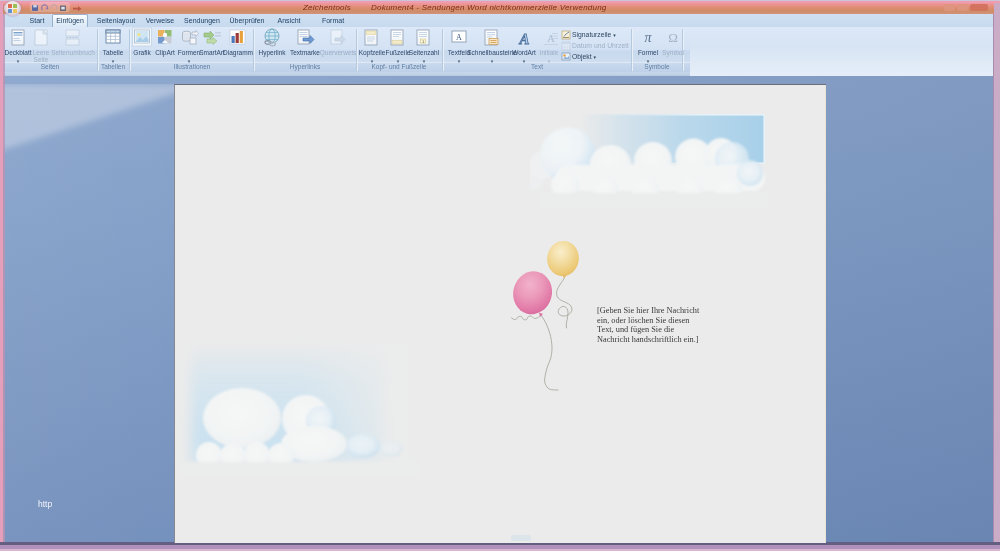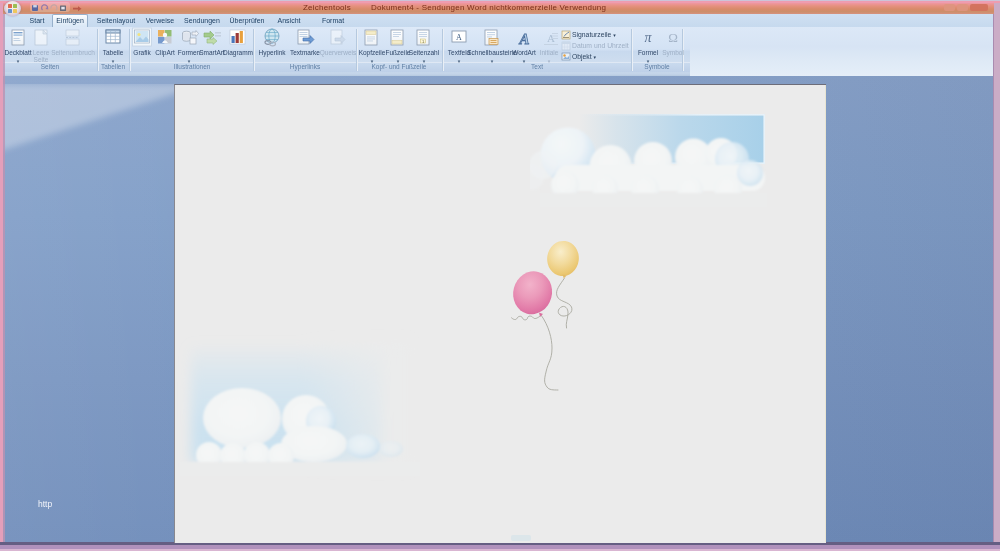--- a/index.html
+++ b/index.html
@@ -31,21 +31,21 @@
   #lborder2{left:3px;top:14px;width:2px;height:528px;background:#bb92b2;opacity:.8;z-index:30;}
   #rborder{left:994px;top:3px;width:6px;height:539px;background:#cbacc6;z-index:30;}
   #rborder2{left:993px;top:14px;width:1px;height:528px;background:#a98bb0;z-index:30;}
   
   #orb{left:4px;top:1px;width:17px;height:15px;border-radius:50%;z-index:5;
     background:radial-gradient(circle at 50% 40%,#f8f4ee 0%,#ece4e6 45%,#cabed4 75%,#b3a6c6 100%);
     box-shadow:0 0 2px rgba(120,90,120,.6);}
   .osq{position:absolute;width:4px;height:4px;border-radius:0.5px;}
   #qat{left:30px;top:2px;width:40px;height:10px;border-radius:3px;
     background:rgba(255,240,240,.25);}
-  .titletext{color:#7c2f1b;font-size:8px;line-height:8px;white-space:nowrap;letter-spacing:0.22px;}
+  .titletext{color:#7c2f1b;font-size:8px;line-height:8px;white-space:nowrap;letter-spacing:0.22px;font-style:italic;}
   #ztools{left:303px;top:4px;}
   #wintitle{left:371px;top:4px;}
   .winbtn{top:4px;height:7px;border-radius:2px;z-index:5;opacity:0.9;}
   
   .tab{position:absolute;top:14px;height:13px;color:#1f4164;font-size:7px;
        line-height:13px;text-align:center;}
   #tab-active{position:absolute;left:52px;top:14px;width:36px;height:13px;
     background:linear-gradient(to bottom,#fdfeff,#e8f1fa 50%,#d9e8f6);
     border:1px solid #97b0cb;border-bottom:none;border-radius:2px 2px 0 0;
     box-sizing:border-box;z-index:2;}
@@ -482,20 +482,21 @@
     <g transform="rotate(15 357.6 207.8)">
       <ellipse cx="357.6" cy="207.8" rx="19.3" ry="21.6" fill="url(#pinkb)"></ellipse>
     </g>
     <path d="M364,227.5 l4,1.5 l-3,2.8 z" fill="#db6f9f"></path>
     <g transform="rotate(7 388 173.5)">
       <ellipse cx="388" cy="173.5" rx="15.8" ry="17.6" fill="url(#yelb)"></ellipse>
     </g>
     <path d="M387.5,189.5 l4,1.2 l-2.8,2.6 z" fill="#e2bb68"></path>
   </svg>
   </div>
+  <div class="abs" id="msg">[Geben Sie hier Ihre Nachricht<br>ein, oder löschen Sie diesen<br>Text, und fügen Sie die<br>Nachricht handschriftlich ein.]</div>
   <div class="abs" id="http">http</div>
   <div class="abs" style="left:511px;top:535px;width:20px;height:6px;background:rgba(175,215,230,0.25);border-radius:2px;"></div>
 
   <div class="abs" id="lborder"></div>
   <div class="abs" id="lborder2"></div>
   <div class="abs" id="rborder"></div>
   <div class="abs" id="rborder2"></div>
 </div>
 
 </body></html>

